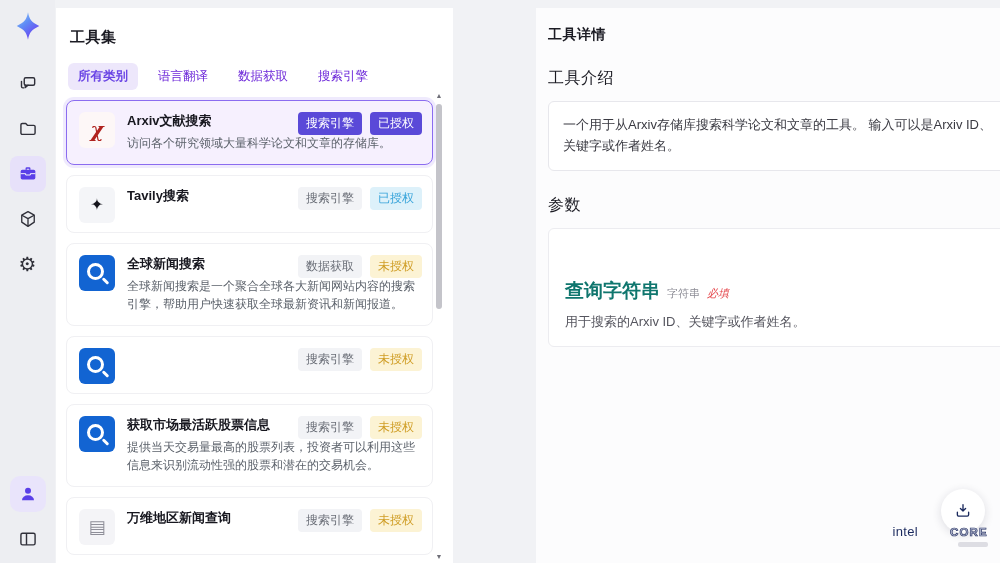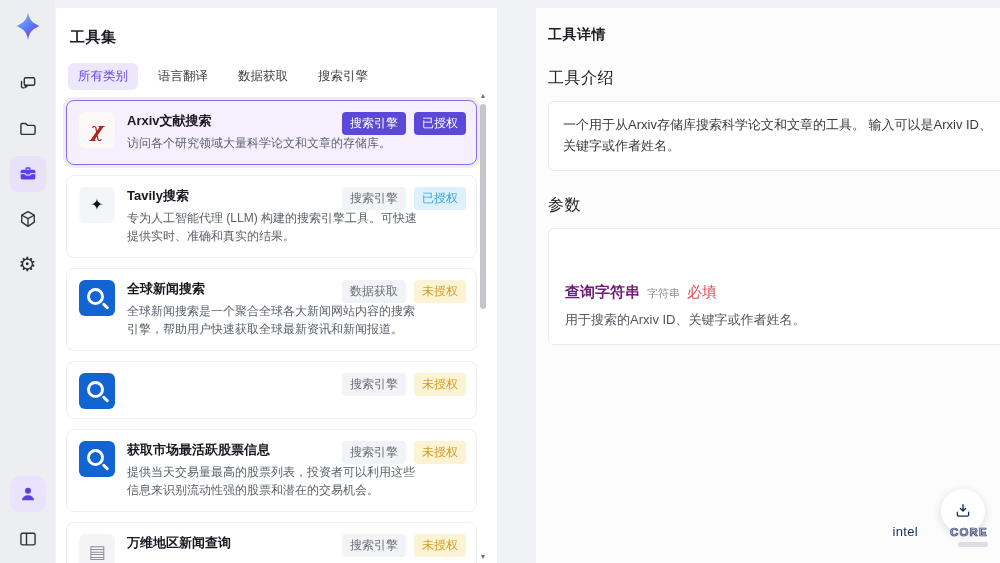--- a/index.html
+++ b/index.html
@@ -19,31 +19,31 @@
     width:36px; height:36px; border-radius:8px; display:flex; align-items:center;
     justify-content:center; margin-bottom:9px; cursor:pointer;
   }
   .nav-btn.active { background:#e7e1fa; }
   .nav-btn svg { width:20px; height:20px; }
   .gear-glyph { font-size:20px; color:#2f2f38; line-height:1; }
   .sidebar-bottom { margin-top:auto; display:flex; flex-direction:column; align-items:center; }
   .sidebar-bottom .nav-btn.user-active { background:#e9e4fb; border-radius:10px; }
   
   .tools-panel {
-    position:absolute; left:56px; top:8px; width:441px; height:555px;
+    position:absolute; left:56px; top:8px; width:397px; height:555px;
     background:#ffffff; padding:16px 0 16px 0; overflow:hidden;
   }
   .tools-title { font-size:15px; font-weight:700; margin:4px 0 0 14px; letter-spacing:.5px; }
   .tabs { display:flex; gap:10px; margin:16px 0 10px 12px; }
   .tab {
-    border:none; background:transparent; font-size:12.5px; color:#404040;
+    border:none; background:transparent; font-size:12.5px; color:#6d28d9;
     padding:5px 10px; border-radius:6px; cursor:pointer;
     font-family:inherit; white-space:nowrap;
   }
-  .tab.active { background:#ede7fb; color:#6b46e5; font-weight:400; }
+  .tab.active { background:#ede7fb; color:#6b46e5; font-weight:700; }
   .tool-list { padding:0 20px 0 10px; }
   .tool-item {
     position:relative; background:#fff; border:1px solid #f0f0f3; border-radius:8px;
     padding:11px 10px 11px 60px; margin-bottom:10px; min-height:58px; cursor:pointer;
   }
   .tool-item.selected {
     background:#f6f0fe; border:1px solid #8b6cf0;
     box-shadow:0 0 0 3px rgba(139,108,240,.14);
   }
   .tool-icon {
@@ -87,23 +87,23 @@
   .section-heading { font-size:16px; font-weight:400; margin-top:24px; letter-spacing:.5px; }
   .intro-box {
     margin-top:12px; border:1px solid #e7e7ec; border-radius:6px; background:#fff;
     padding:13px 14px; font-size:13px; color:#3a3a42; line-height:1.6;
   }
   .param-card {
     margin-top:12px; border:1px solid #ececf0; border-radius:6px; background:#fff;
     padding:13px 16px 15px 16px;
   }
   .param-head { display:flex; align-items:baseline; gap:7px; }
-  .param-name { font-size:15px; font-weight:700; color:#701a75; }
+  .param-name { font-size:19px; font-weight:700; color:#0f766e; }
   .param-type { font-size:11px; color:#8c8c95;margin-top:44px; }
-  .param-required { font-size:15px; color:#e5484d; }
+  .param-required { font-size:11px; color:#e5484d;font-style:italic; }
   .param-desc { font-size:13px; color:#55555e; margin-top:9px; }
   
   .fab {
     position:absolute; left:941px; top:489px; width:44px; height:44px; border-radius:50%;
     background:#fff; box-shadow:0 2px 10px rgba(30,30,60,.14); display:flex;
     align-items:center; justify-content:center; cursor:pointer; z-index:4;
   }
   .fab svg { width:18px; height:18px; }
   .brand { position:absolute; right:12px; top:524px; text-align:right; z-index:4; line-height:14px; }
   .brand .intel { font-size:13px; font-weight:400; color:#1b2a5e; letter-spacing:.3px; }
@@ -198,21 +198,20 @@
         <div class="tool-badges">
           <span class="badge solid">搜索引擎</span>
           <span class="badge solid">已授权</span>
         </div>
       </div>
 
       <div class="tool-item">
         <div class="tool-icon tavily">✦</div>
         <div class="tool-main">
           <div class="tool-title">Tavily搜索</div>
-          <div class="tool-desc">专为人工智能代理 (LLM) 构建的搜索引擎工具。可快速提供实时、准确和真实的结果。</div>
         </div>
         <div class="tool-badges">
           <span class="badge plain">搜索引擎</span>
           <span class="badge blue">已授权</span>
         </div>
       </div>
 
       <div class="tool-item">
         <div class="tool-icon news"></div>
         <div class="tool-main">

